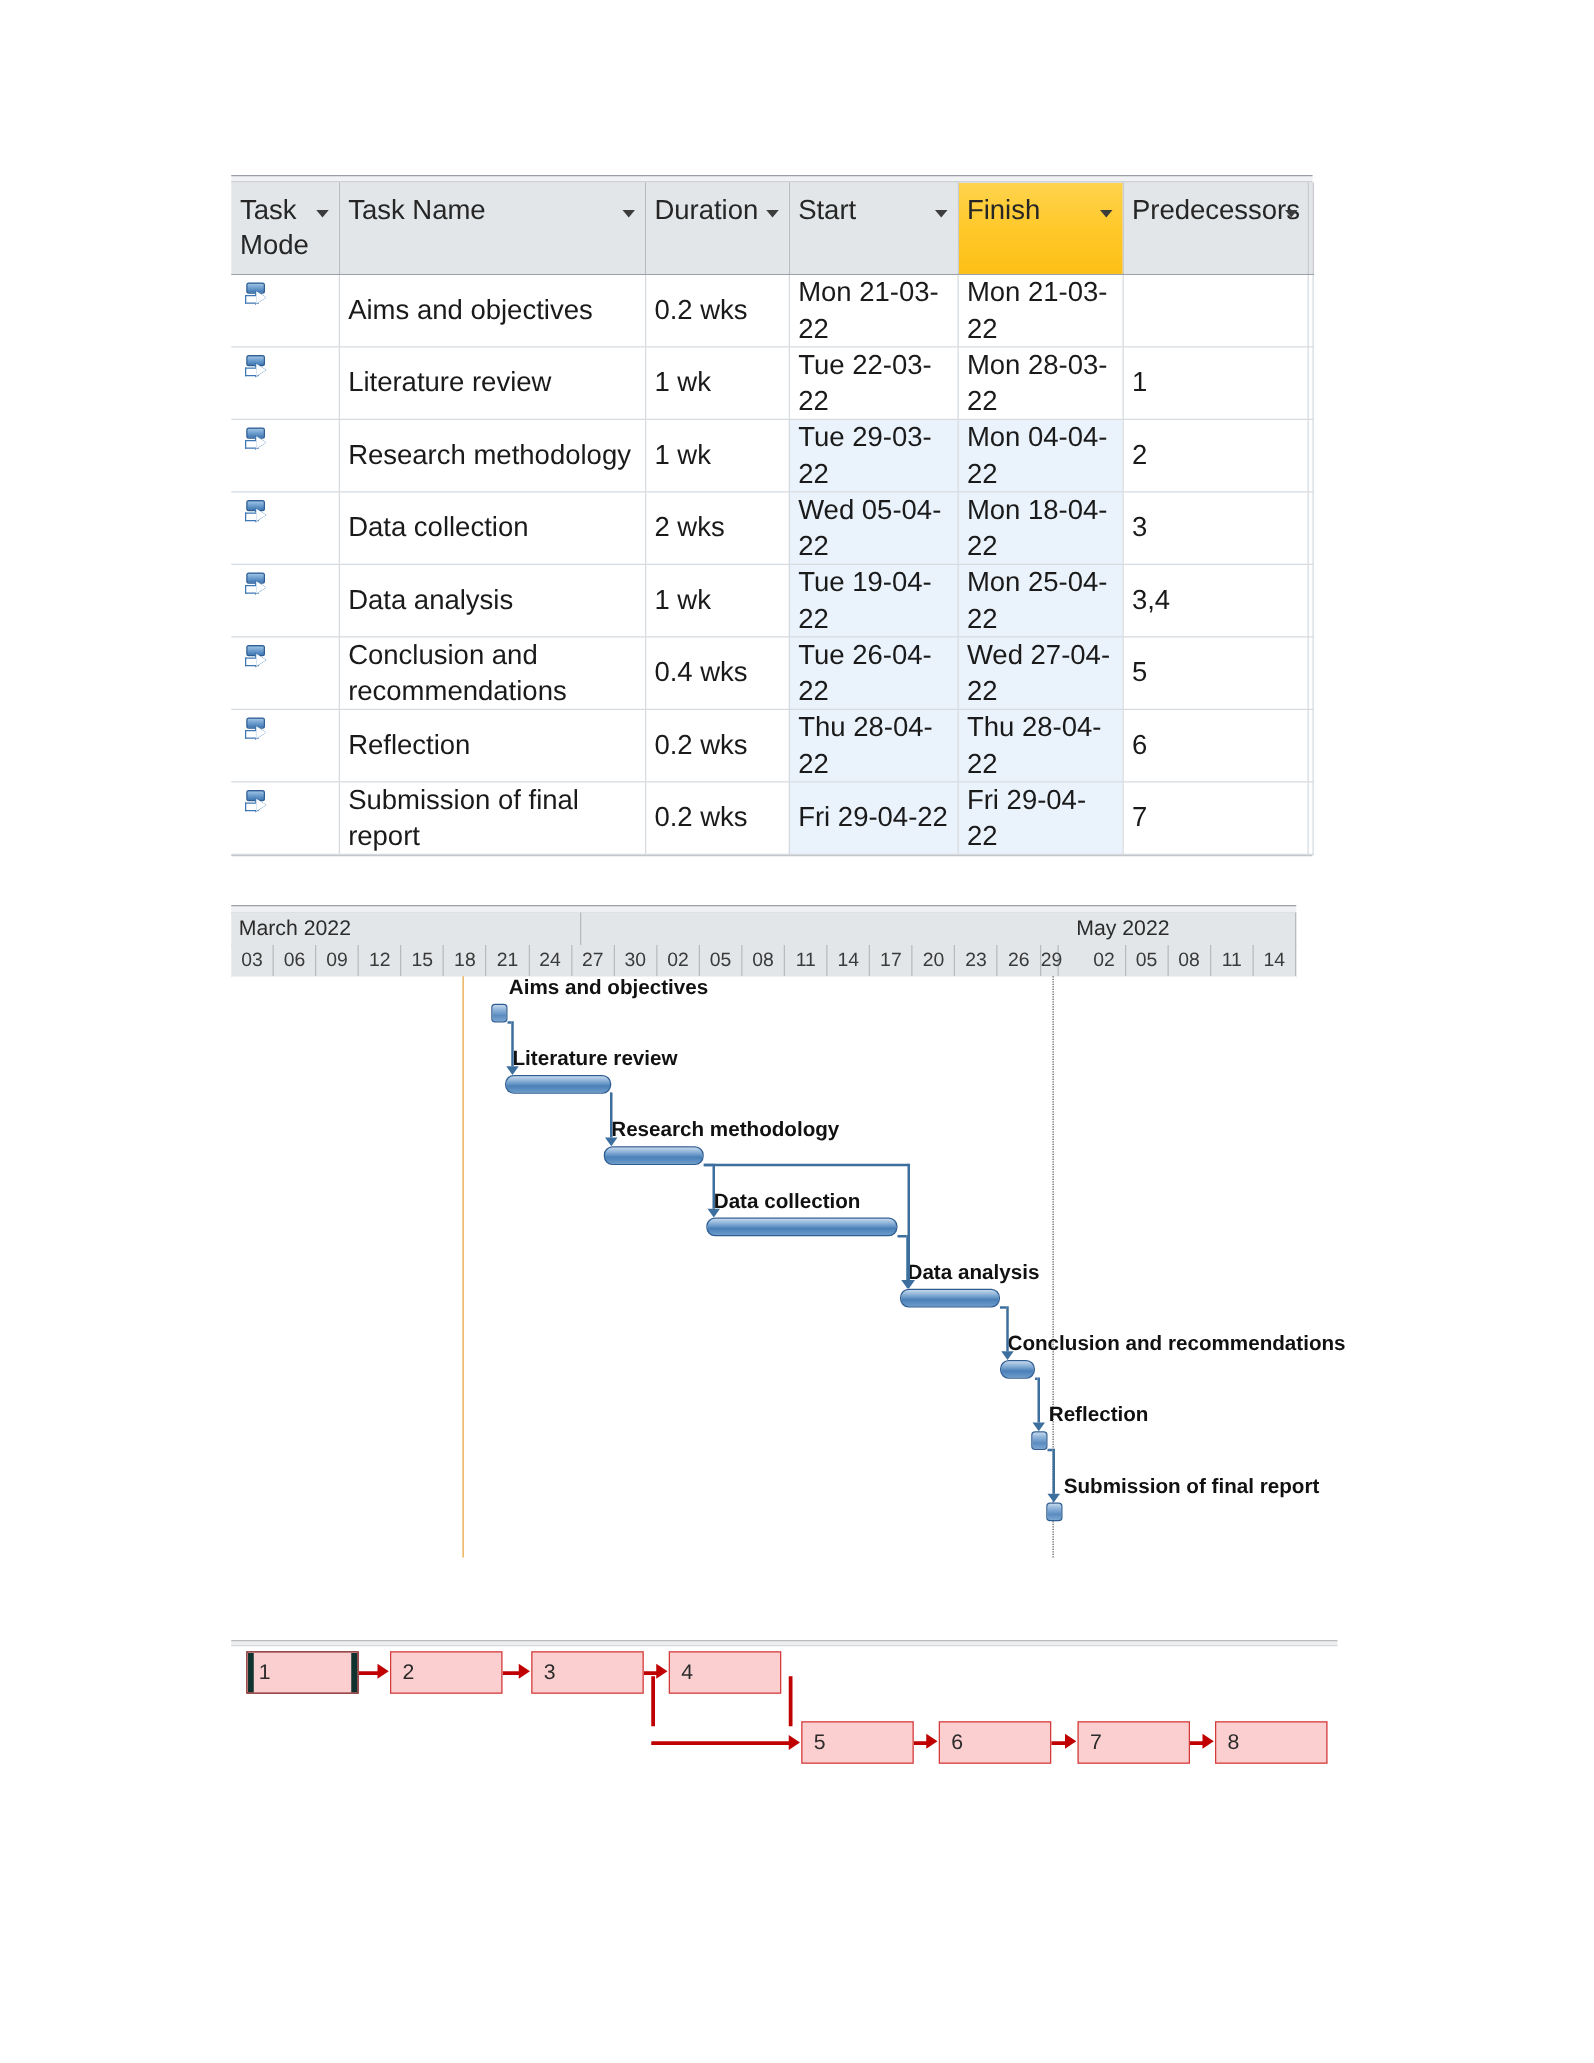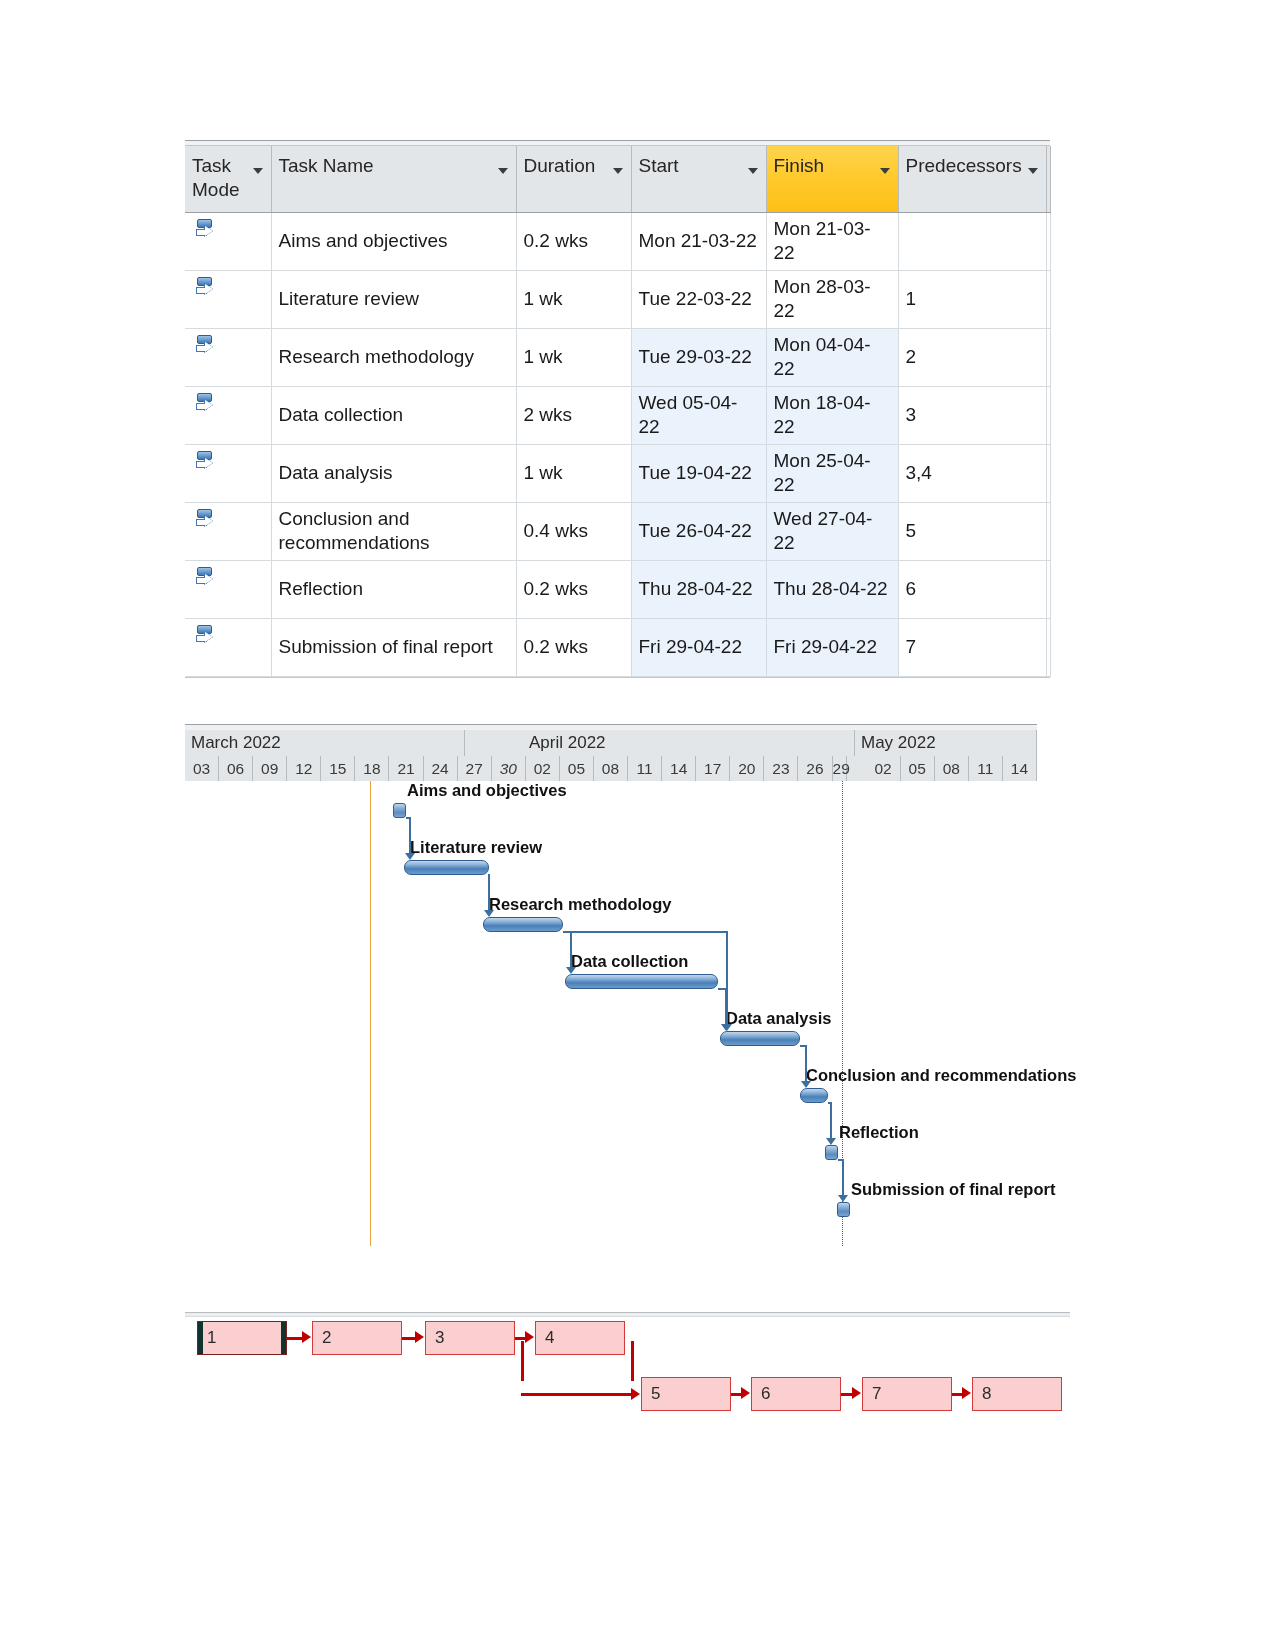--- a/index.html
+++ b/index.html
@@ -28,21 +28,21 @@
   .tt-topline {
     height: 4px;
     border-top: 1px solid #9aa0a6;
     border-bottom: 1px solid #c3c7cb;
     background: #f1f2f3;
   }
   table.task-table {
     border-collapse: collapse;
     table-layout: fixed;
     width: 865px;
-    font-size: 19px;
+    font-size: 22px;
   }
   table.task-table th {
     background: #e3e6e8;
     border-right: 1px solid #b6bbc0;
     border-bottom: 1px solid #9aa0a6;
     font-weight: normal;
     text-align: left;
     vertical-align: top;
     padding: 8px 0 10px 7px;
     color: #262626;
@@ -448,34 +448,33 @@
         </tr>
       </tbody>
   </table>
   <div class="tt-bottomedge"></div>
 </div>
 
 <div class="gantt">
   <div class="gantt-topline"></div>
   <div class="months" id="gantt-months">
       <div class="month" style="left: 0px; width: 280px;">March 2022</div>
-      <div class="month" style="left: 338px; width: 332px;">April 2022</div>
       <div class="month" style="left: 670px; width: 182px;">May 2022</div>
     </div>
   <div class="days" id="gantt-days">
       <div class="day" style="left: 0px; width: 34.08px;">03</div>
       <div class="day" style="left: 34.08px; width: 34.08px;">06</div>
       <div class="day" style="left: 68.16px; width: 34.08px;">09</div>
       <div class="day" style="left: 102.24px; width: 34.08px;">12</div>
       <div class="day" style="left: 136.32px; width: 34.08px;">15</div>
       <div class="day" style="left: 170.4px; width: 34.08px;">18</div>
       <div class="day" style="left: 204.48px; width: 34.08px;">21</div>
       <div class="day" style="left: 238.56px; width: 34.08px;">24</div>
       <div class="day" style="left: 272.64px; width: 34.08px;">27</div>
-      <div class="day" style="left: 306.72px; width: 34.08px; font-style: italic;">30</div>
+      <div class="day" style="left: 306.72px; width: 34.08px;">30</div>
       <div class="day" style="left: 340.8px; width: 34.08px;">02</div>
       <div class="day" style="left: 374.88px; width: 34.08px;">05</div>
       <div class="day" style="left: 408.96px; width: 34.08px;">08</div>
       <div class="day" style="left: 443.04px; width: 34.08px;">11</div>
       <div class="day" style="left: 477.12px; width: 34.08px;">14</div>
       <div class="day" style="left: 511.2px; width: 34.08px;">17</div>
       <div class="day" style="left: 545.28px; width: 34.08px;">20</div>
       <div class="day" style="left: 579.36px; width: 34.08px;">23</div>
       <div class="day" style="left: 613.44px; width: 34.08px;">26</div>
       <div class="day" style="left: 647.52px; width: 14px;">29</div>

